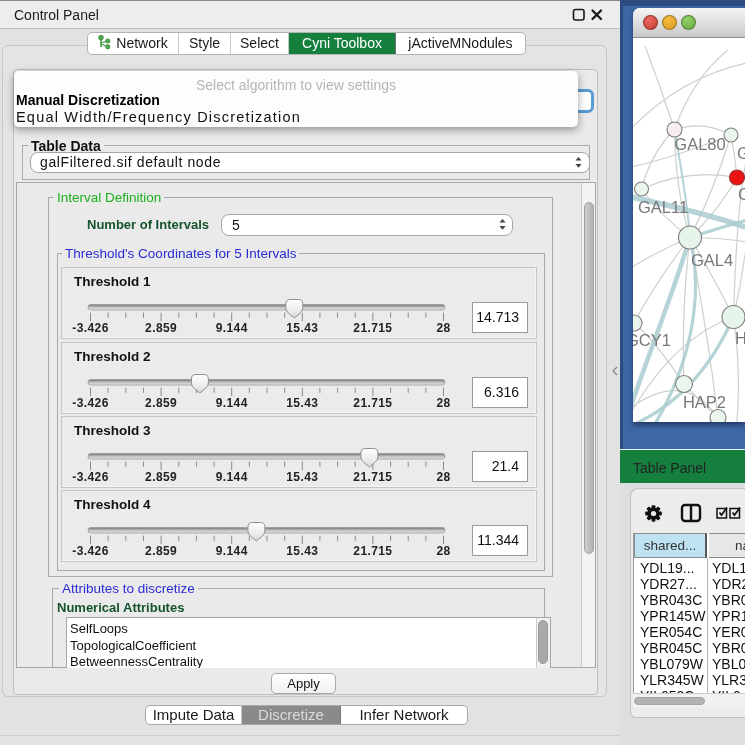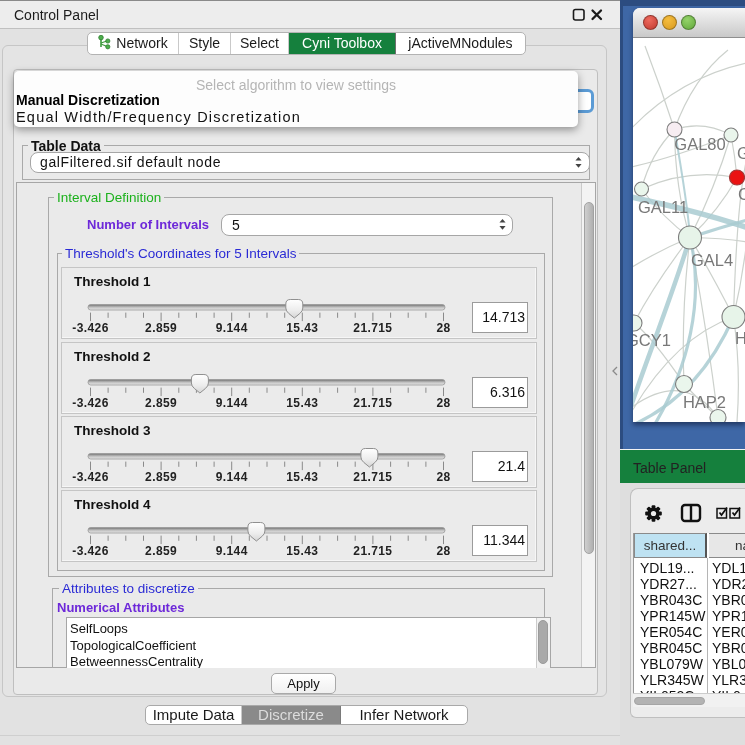--- a/index.html
+++ b/index.html
@@ -23,22 +23,22 @@
 #popup .p0{position:absolute;top:6px;width:100%;text-align:center;font-size:14px;color:#b5b5b5}
 #popup .p1{position:absolute;top:21px;left:2px;font-size:14px;font-weight:bold;color:#000}
 #popup .p2{position:absolute;top:38px;left:2px;font-size:14.5px;letter-spacing:1.2px;color:#111}
 .combo{position:absolute;background:#fff;border:1px solid #a6a6a6;border-radius:8px;font-size:14px;color:#111}
 #scrollpane{position:absolute;left:16px;top:182px;width:580px;height:486px;border:1px solid #a6a6a6;
   background:#eaeaea;overflow:hidden}
 .tbox{position:absolute;left:61px;width:476px;height:72px;background:#ebebeb;border:1px solid #c5c5c5;
   box-shadow:inset -1px -1px 0 #f6f6f6}
 .tlabel{position:absolute;left:12px;font-size:13.5px;font-weight:bold;color:#111}
 .tval{position:absolute;left:410px;width:56px;height:31px;background:#fff;border:1px solid #9b9b9b;
-  font-size:14px;color:#111;text-align:right;line-height:29px;padding-right:2px}
-.blab{font-size:13px;font-weight:bold;color:#6d28d9;position:absolute}
+  font-size:14px;color:#111;text-align:right;line-height:29px;padding-right:8px}
+.blab{font-size:13px;font-weight:bold;color:#14532d;position:absolute}
 #vsb{position:absolute;left:581px;top:183px;width:14px;height:484px;background:#f3f3f3;border-left:1px solid #cacaca}
 #vsb .th{position:absolute;left:2px;top:19px;width:10px;height:352px;border-radius:5px;
   background:linear-gradient(90deg,#cfcfcf,#b0b0b0);border:1px solid #a2a2a2}
 #applybtn{position:absolute;left:271px;top:673px;width:65px;height:21px;background:linear-gradient(#ffffff,#f0f0f0);
   border:1px solid #a9a9a9;border-radius:5px;font-size:13px;text-align:center;line-height:19px;color:#111}
 #btabs{position:absolute;left:145px;top:705px;height:20px;background:#fff;border:1px solid #a9a9a9;
   border-radius:5px;display:flex;overflow:hidden}
 #btabs div{font-size:15px;color:#1a1a1a;line-height:18px;text-align:center;border-right:1px solid #c9c9c9}
 #btabs div:last-child{border-right:none}
 #btabs div.sel{background:#8a8a8a;color:#dcdcdc;border-right-color:#7a7a7a}

